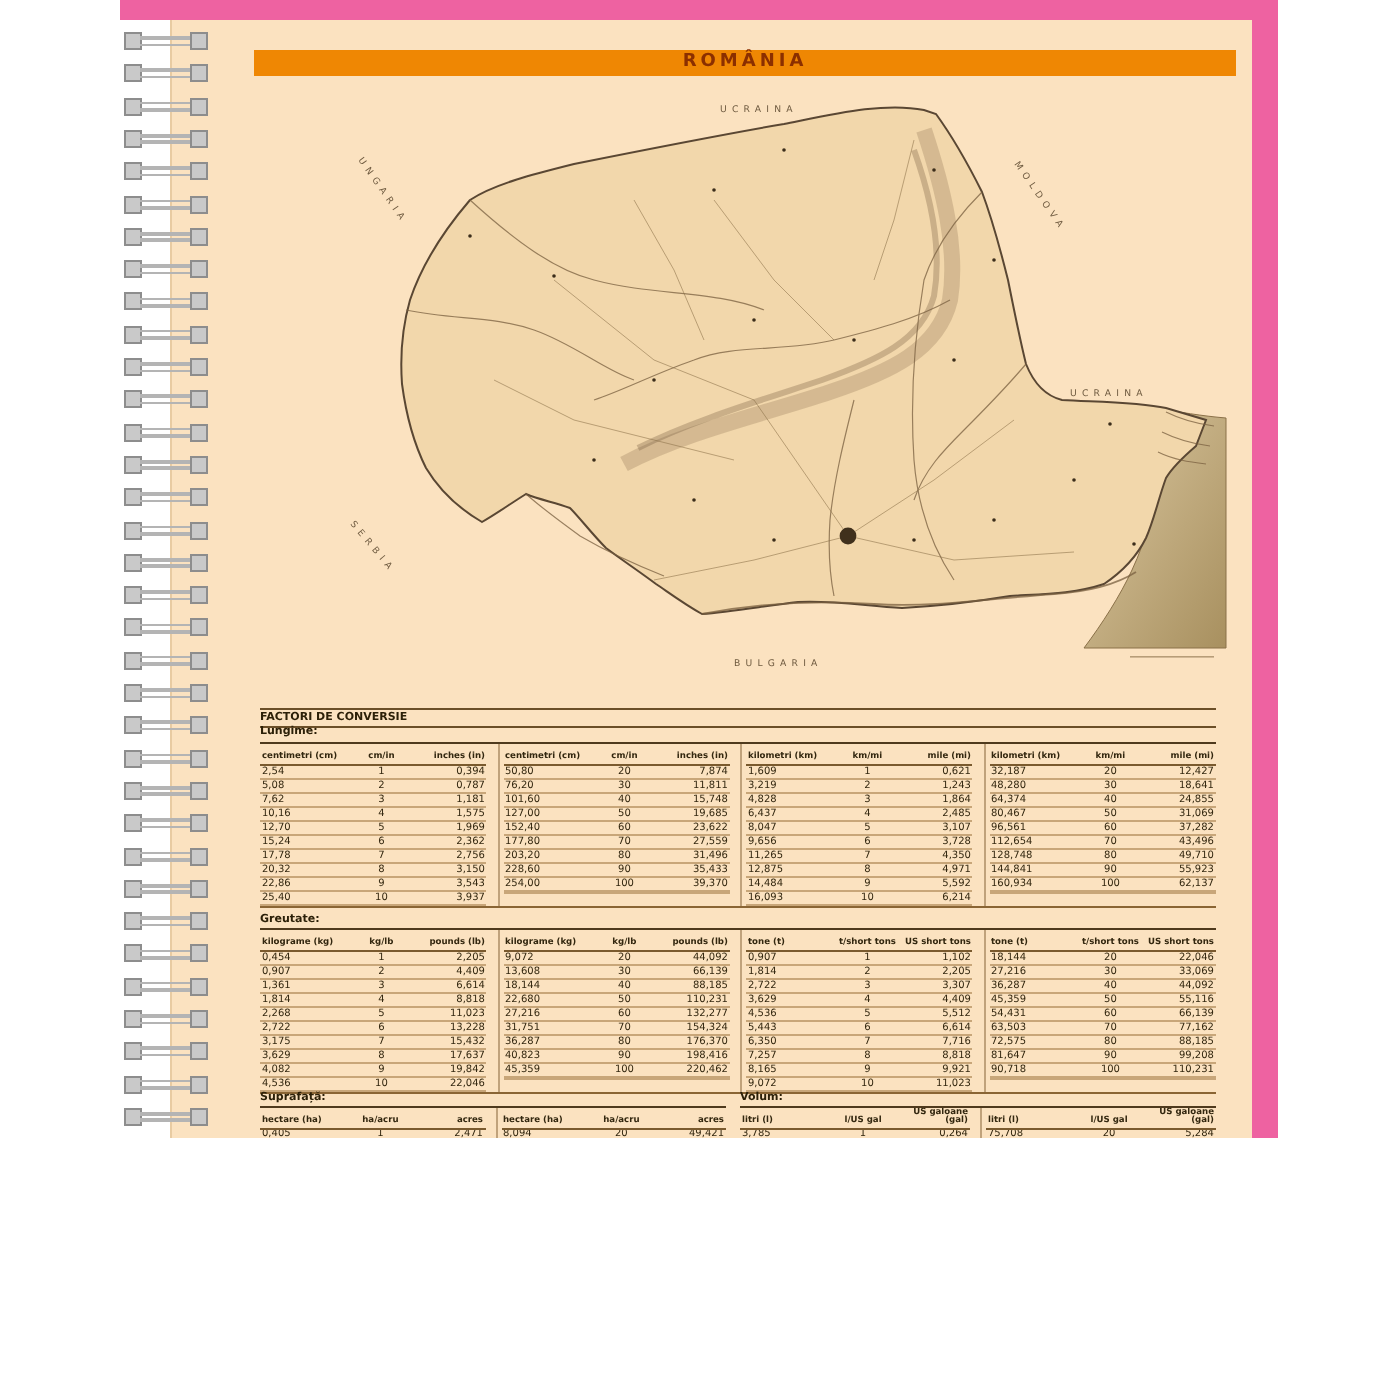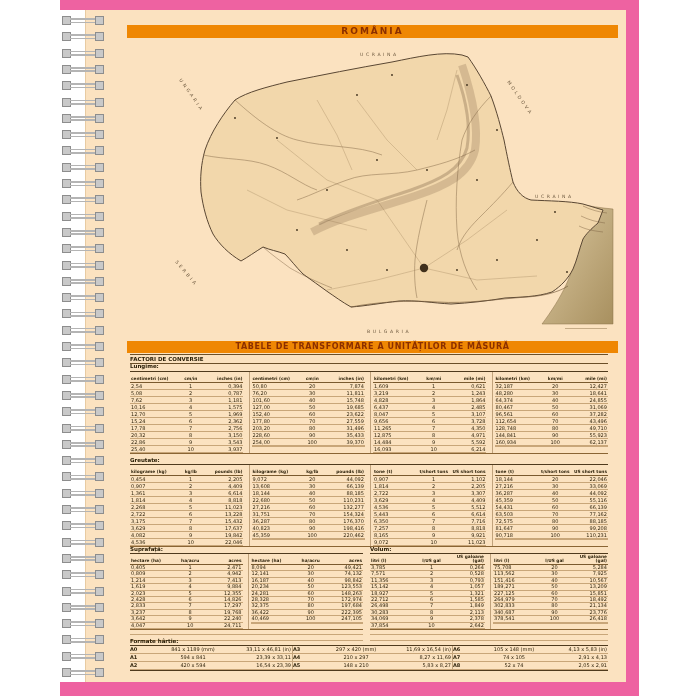--- a/index.html
+++ b/index.html
@@ -1,16 +1,16 @@
 <!DOCTYPE html>
 <html><head>
 <meta charset="utf-8">
 <style>
   html,body{margin:0;padding:0;background:#ffffff;font-family:"DejaVu Sans",sans-serif;}
-  #canvas{position:relative;width:700px;height:700px;background:#ffffff;overflow:hidden;}
+  #canvas{position:relative;width:700px;height:569px;background:#ffffff;overflow:hidden;}
   .cover{position:absolute;left:60px;top:0;width:579px;height:696px;background:#ee62a1;}
   .sheet{position:absolute;left:85px;top:10px;width:541px;height:672px;background:#fbe2c0;}
   .binding-strip{position:absolute;left:60px;top:10px;width:25px;height:672px;background:#ffffff;border-right:1px solid #e8cba2;}
   .ring{position:absolute;left:62px;width:44px;height:10px;}
   .ring i{display:block;}
   .sq{position:absolute;top:0;width:9px;height:9px;background:#c9c9c9;border:1px solid #8d8d8d;box-sizing:border-box;}
   .sq.l{left:0;}.sq.r{left:33px;}
   .w{position:absolute;height:1.6px;left:8px;width:27px;background:#b4b4b4;}
   .w1{top:2.2px;}.w2{top:5.6px;}
   .bar{position:absolute;left:127px;width:491px;background:#ef8703;color:#8b2f00;font-weight:bold;text-align:center;}
@@ -360,21 +360,20 @@
 
     <text class="maplabel" x="233" y="16">UCRAINA</text>
     <text class="maplabel" x="380" y="42" transform="rotate(55 380 42)">MOLDOVA</text>
     <text class="maplabel" x="52" y="40" transform="rotate(55 52 40)">UNGARIA</text>
     <text class="maplabel" x="48" y="222" transform="rotate(50 48 222)">SERBIA</text>
     <text class="maplabel" x="240" y="293">BULGARIA</text>
     <text class="maplabel" x="408" y="158">UCRAINA</text>
     <rect x="438" y="288" width="42" height="0.8" fill="#8a7048" opacity="0.6"></rect>
   </svg>
 
-  <div class="bar bar2">TABELE DE TRANSFORMARE A UNITĂȚILOR DE MĂSURĂ</div>
 
   <div class="factori">FACTORI DE CONVERSIE</div>
 
   <div class="slab" style="left:130px;top:363px;">Lungime:</div>
   <div class="conv mid" id="t-lungime" style="left:130px;top:371px;width:478px;">
       <div class="blk">
         <div class="c h a0">centimetri (cm)</div>
         <div class="c h a1">cm/in</div>
         <div class="c h a2">inches (in)</div>
         <div class="c a0">2,54</div>

